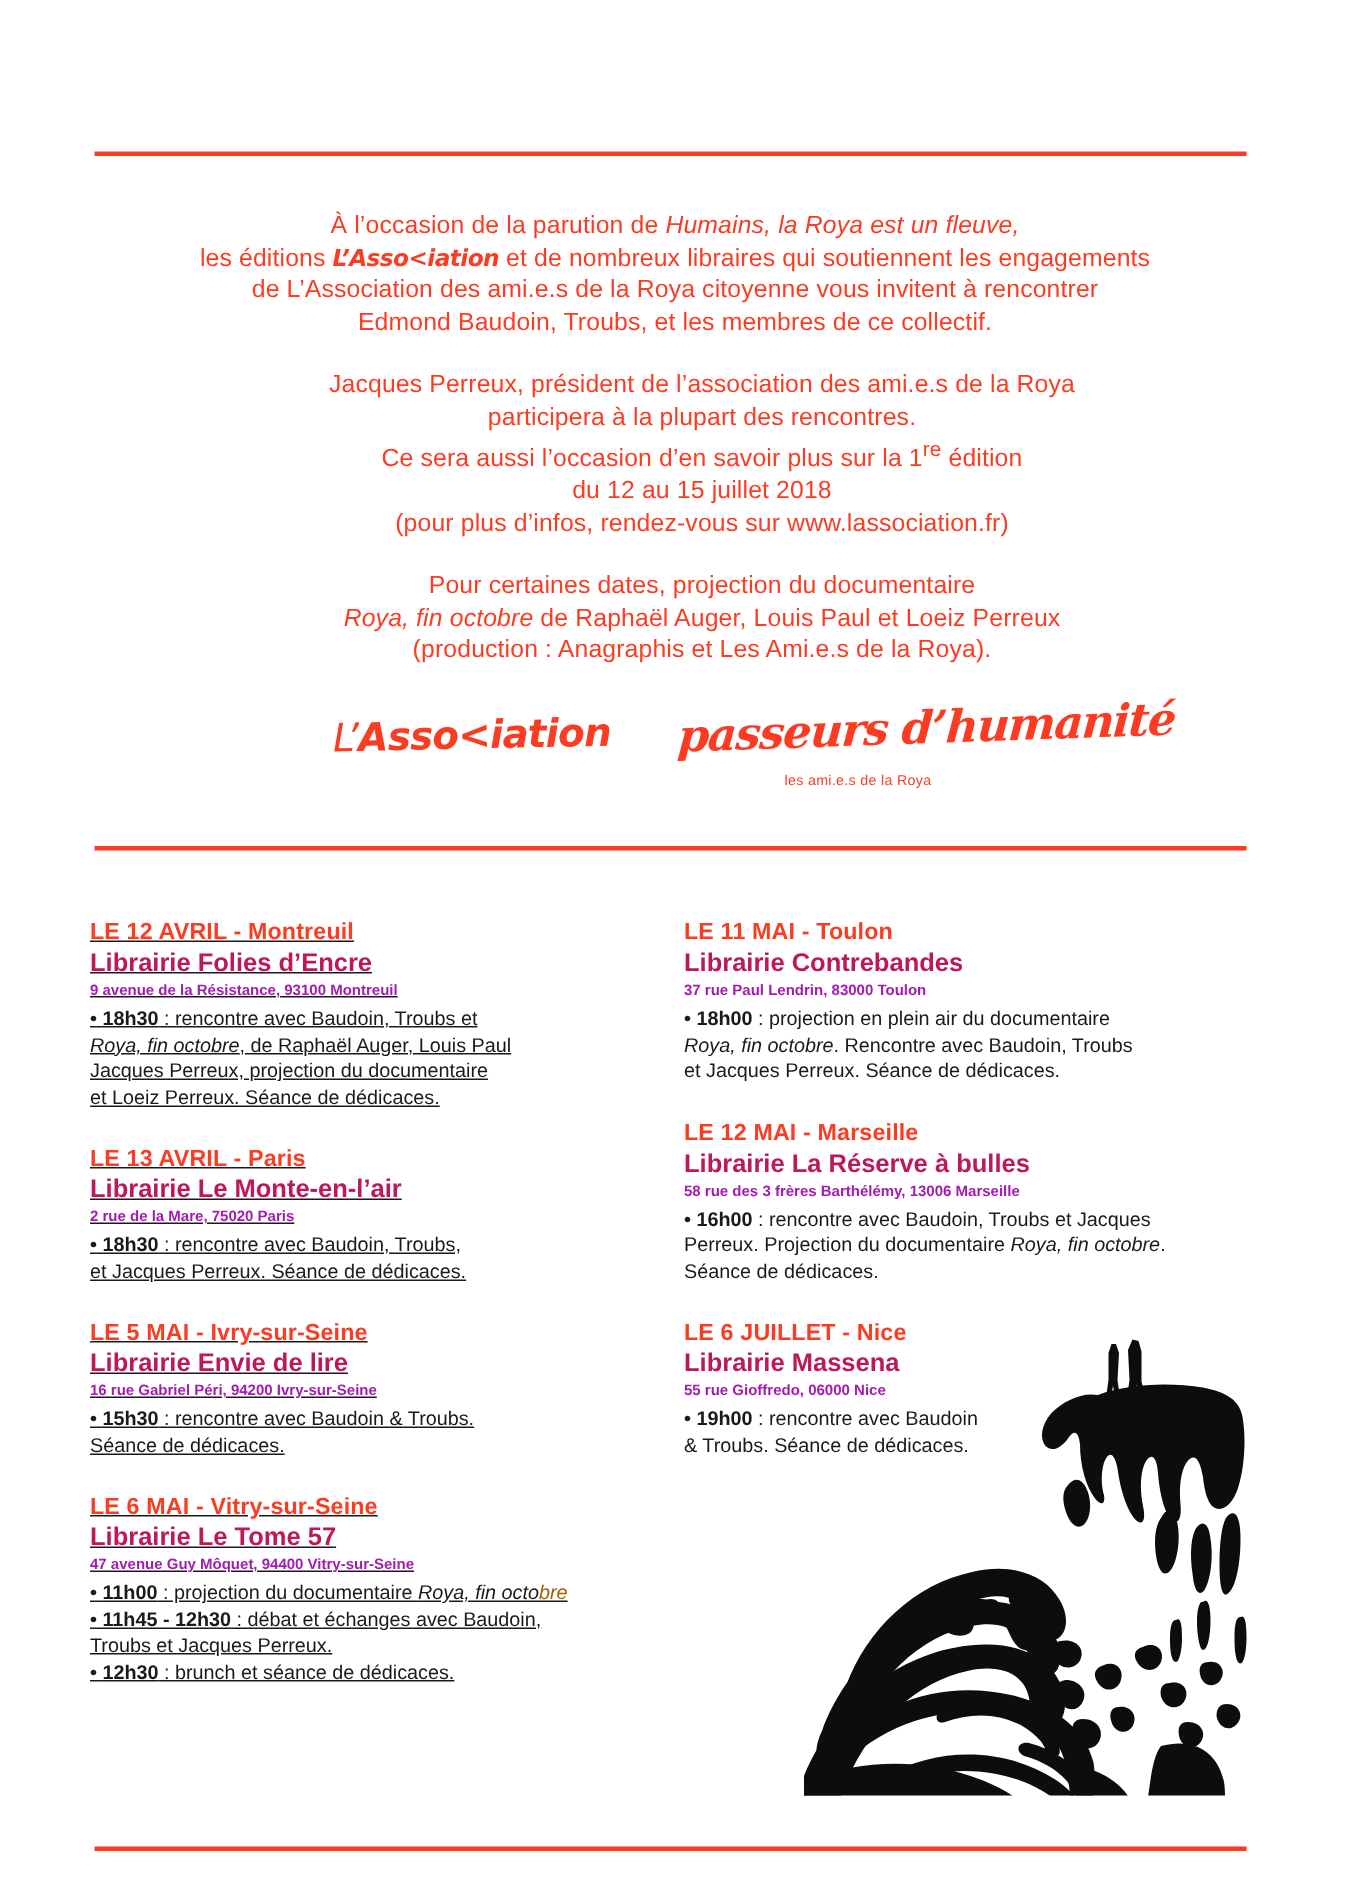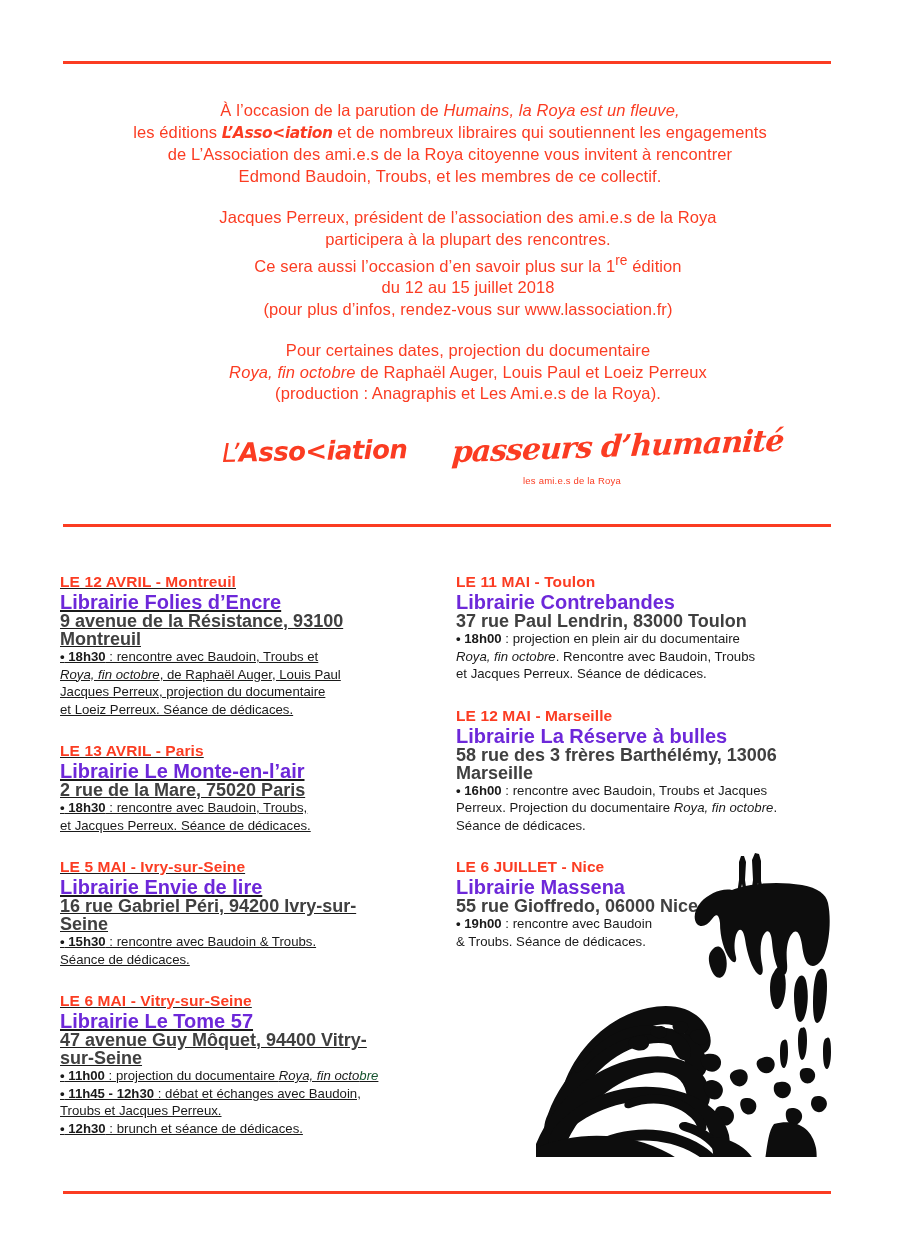--- a/index.html
+++ b/index.html
@@ -12,20 +12,21 @@
     height: 1253px;
     position: relative;
     font-family: "Liberation Sans", sans-serif;
     color: #1a1a1a;
     overflow: hidden;
   }
 
   .page {
     position: absolute;
     inset: 0;
+    margin-top: 40px;
   }
 
   
   .rule {
     position: absolute;
     left: 63px;
     width: 768px;
     height: 3px;
     background: #fb3c22;
   }
@@ -124,39 +125,39 @@
 
   .event { margin-bottom: 23px; }
   .event-title {
     color: #fb3c22;
     font-size: 15.5px;
     font-weight: bold;
     line-height: 20px;
     letter-spacing: .1px;
   }
   .event-venue {
-    color: #6d28d9;
-    font-size: 20px;
+    color: #be185d;
+    font-size: 17px;
     font-weight: bold;
     line-height: 20px;
   }
   .event-address {
-    color: #404040;
-    font-size: 18px;
+    color: #a21caf;
+    font-size: 10px;
     font-weight: bold;
     line-height: 18px;
   }
   .event-line {
     color: #1a1a1a;
     font-size: 13.2px;
     line-height: 17.5px;
   }
   .event-line .tm { font-weight: bold; }
   .event-line em { font-style: italic; }
-  .event-line .faded { color: #14532d; }
+  .event-line .faded { color: #a16207; }
   .bullet { font-weight: bold; }
 
   
   .illus {
     position: absolute;
     left: 536px;
     top: 852px;
     width: 300px;
     height: 305px;
   }

